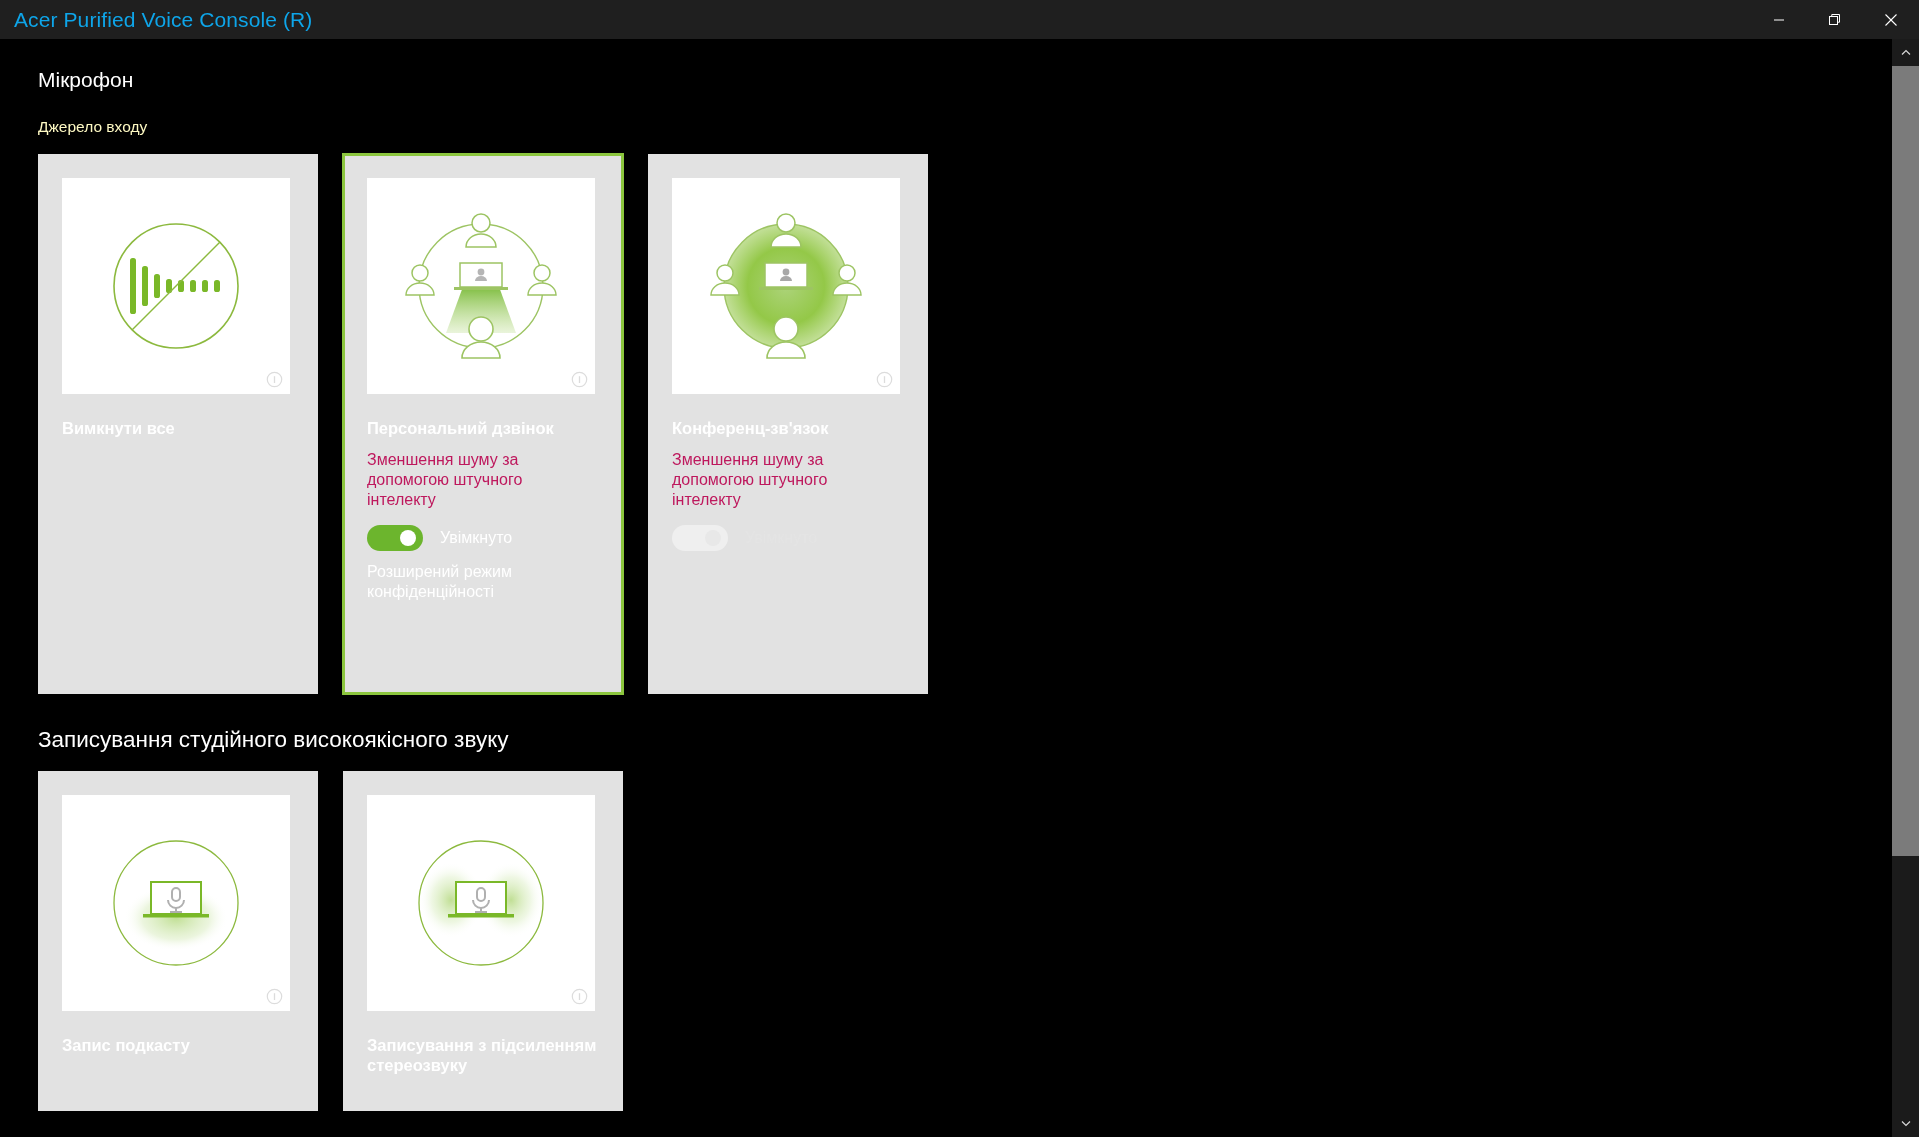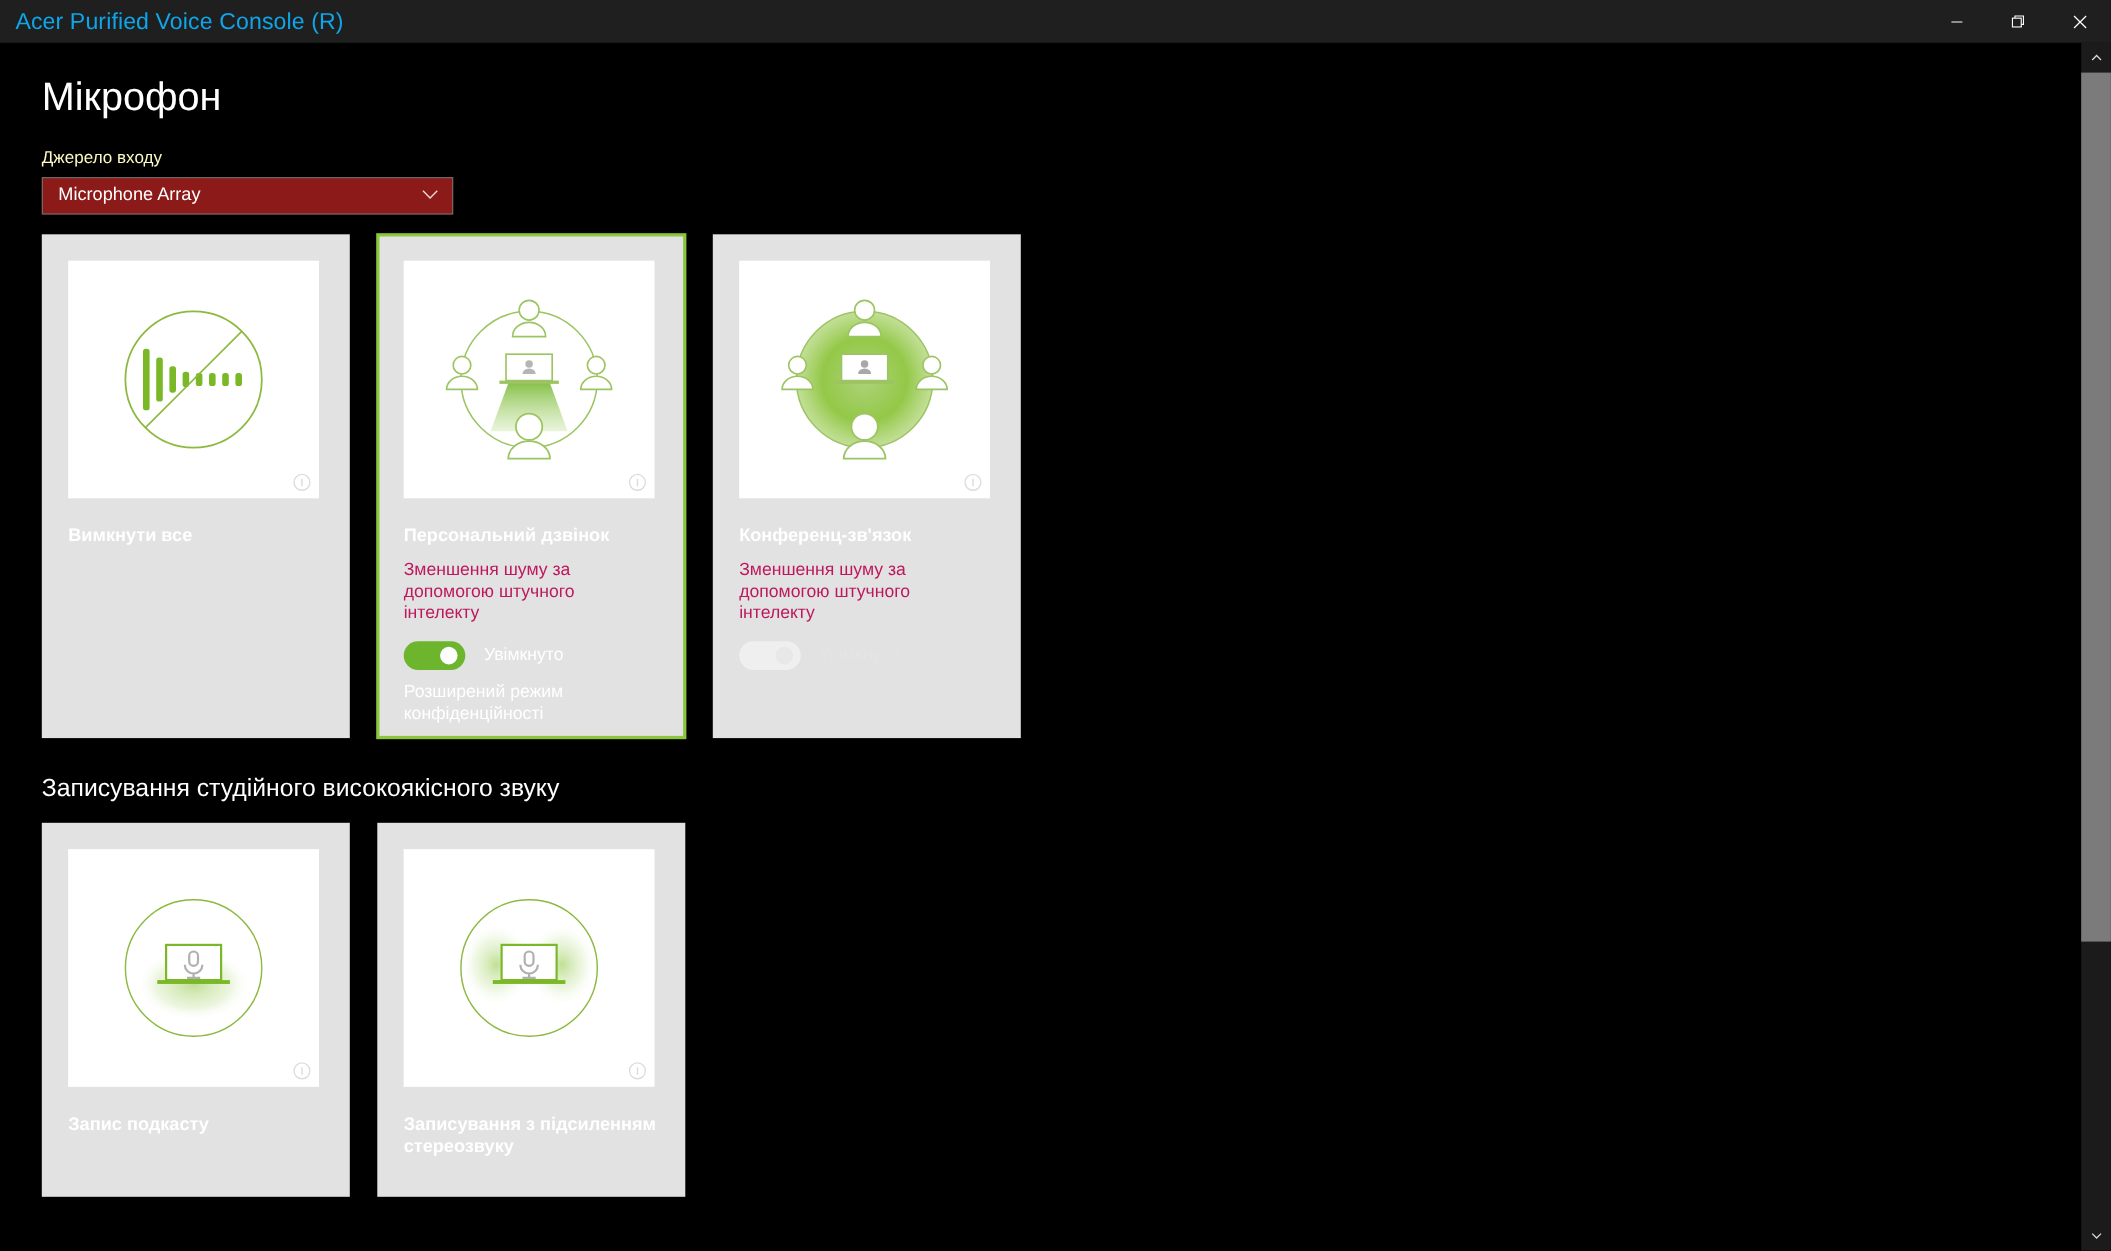--- a/index.html
+++ b/index.html
@@ -32,21 +32,21 @@
   
   .content {
     position: absolute; top: 39px; left: 0;
     width: 1892px; height: 1098px;
     background: #000000;
     padding-left: 38px;
     overflow: hidden;
   }
 
   .page-title {
-    color: #ffffff; font-size: 36px; font-weight: 400;
+    color: #ffffff; font-size: 21px; font-weight: 400;
     margin-top: 29px; line-height: 1.1;
   }
 
   .field-label {
     color: #fef9c3; font-size: 15.5px;
     margin-top: 27px;
   }
 
   .select-wrap {
     margin-top: 8px;
@@ -66,21 +66,21 @@
   }
 
   .section-title {
     color: #ffffff; font-size: 22.5px; font-weight: 400;
     margin-top: 33px;
   }
 
   
   .card-row { display: flex; margin-top: 18px; }
   .card {
-    width: 280px; height: 458px;
+    width: 280px; height: 540px;
     background: #e2e2e2;
     margin-right: 25px;
     position: relative;
     padding: 24px 24px 0 24px;
   }
   .card.short { height: 340px; }
   .card.selected {
     outline: 3px solid #8cc63e;
     outline-offset: -2px;
   }
@@ -175,28 +175,20 @@
     </div>
   </div>
 </div>
 
 <div class="content">
 
   <div class="page-title">Мікрофон</div>
 
   <div class="field-label">Джерело входу</div>
 
-  <div class="select-wrap">
-    <span class="select-value">Microphone Array</span>
-    <span class="select-chevron">
-      <svg width="16" height="10" viewBox="0 0 16 10">
-          <polyline points="1.5,1.5 8,8 14.5,1.5" fill="none" stroke="#f0d8d8" stroke-width="1.3"></polyline>
-        </svg>
-    </span>
-  </div>
 
 
   <div class="card-row">
 
     <div class="card">
       <div class="thumb">
         <svg width="160" height="160" viewBox="0 0 160 160">
           <circle cx="80" cy="80" r="62" fill="none" stroke="#8cb93e" stroke-width="1.6"></circle>
           <g fill="#7ab828">
             <rect x="34" y="52" width="6" height="56" rx="2.6"></rect>

